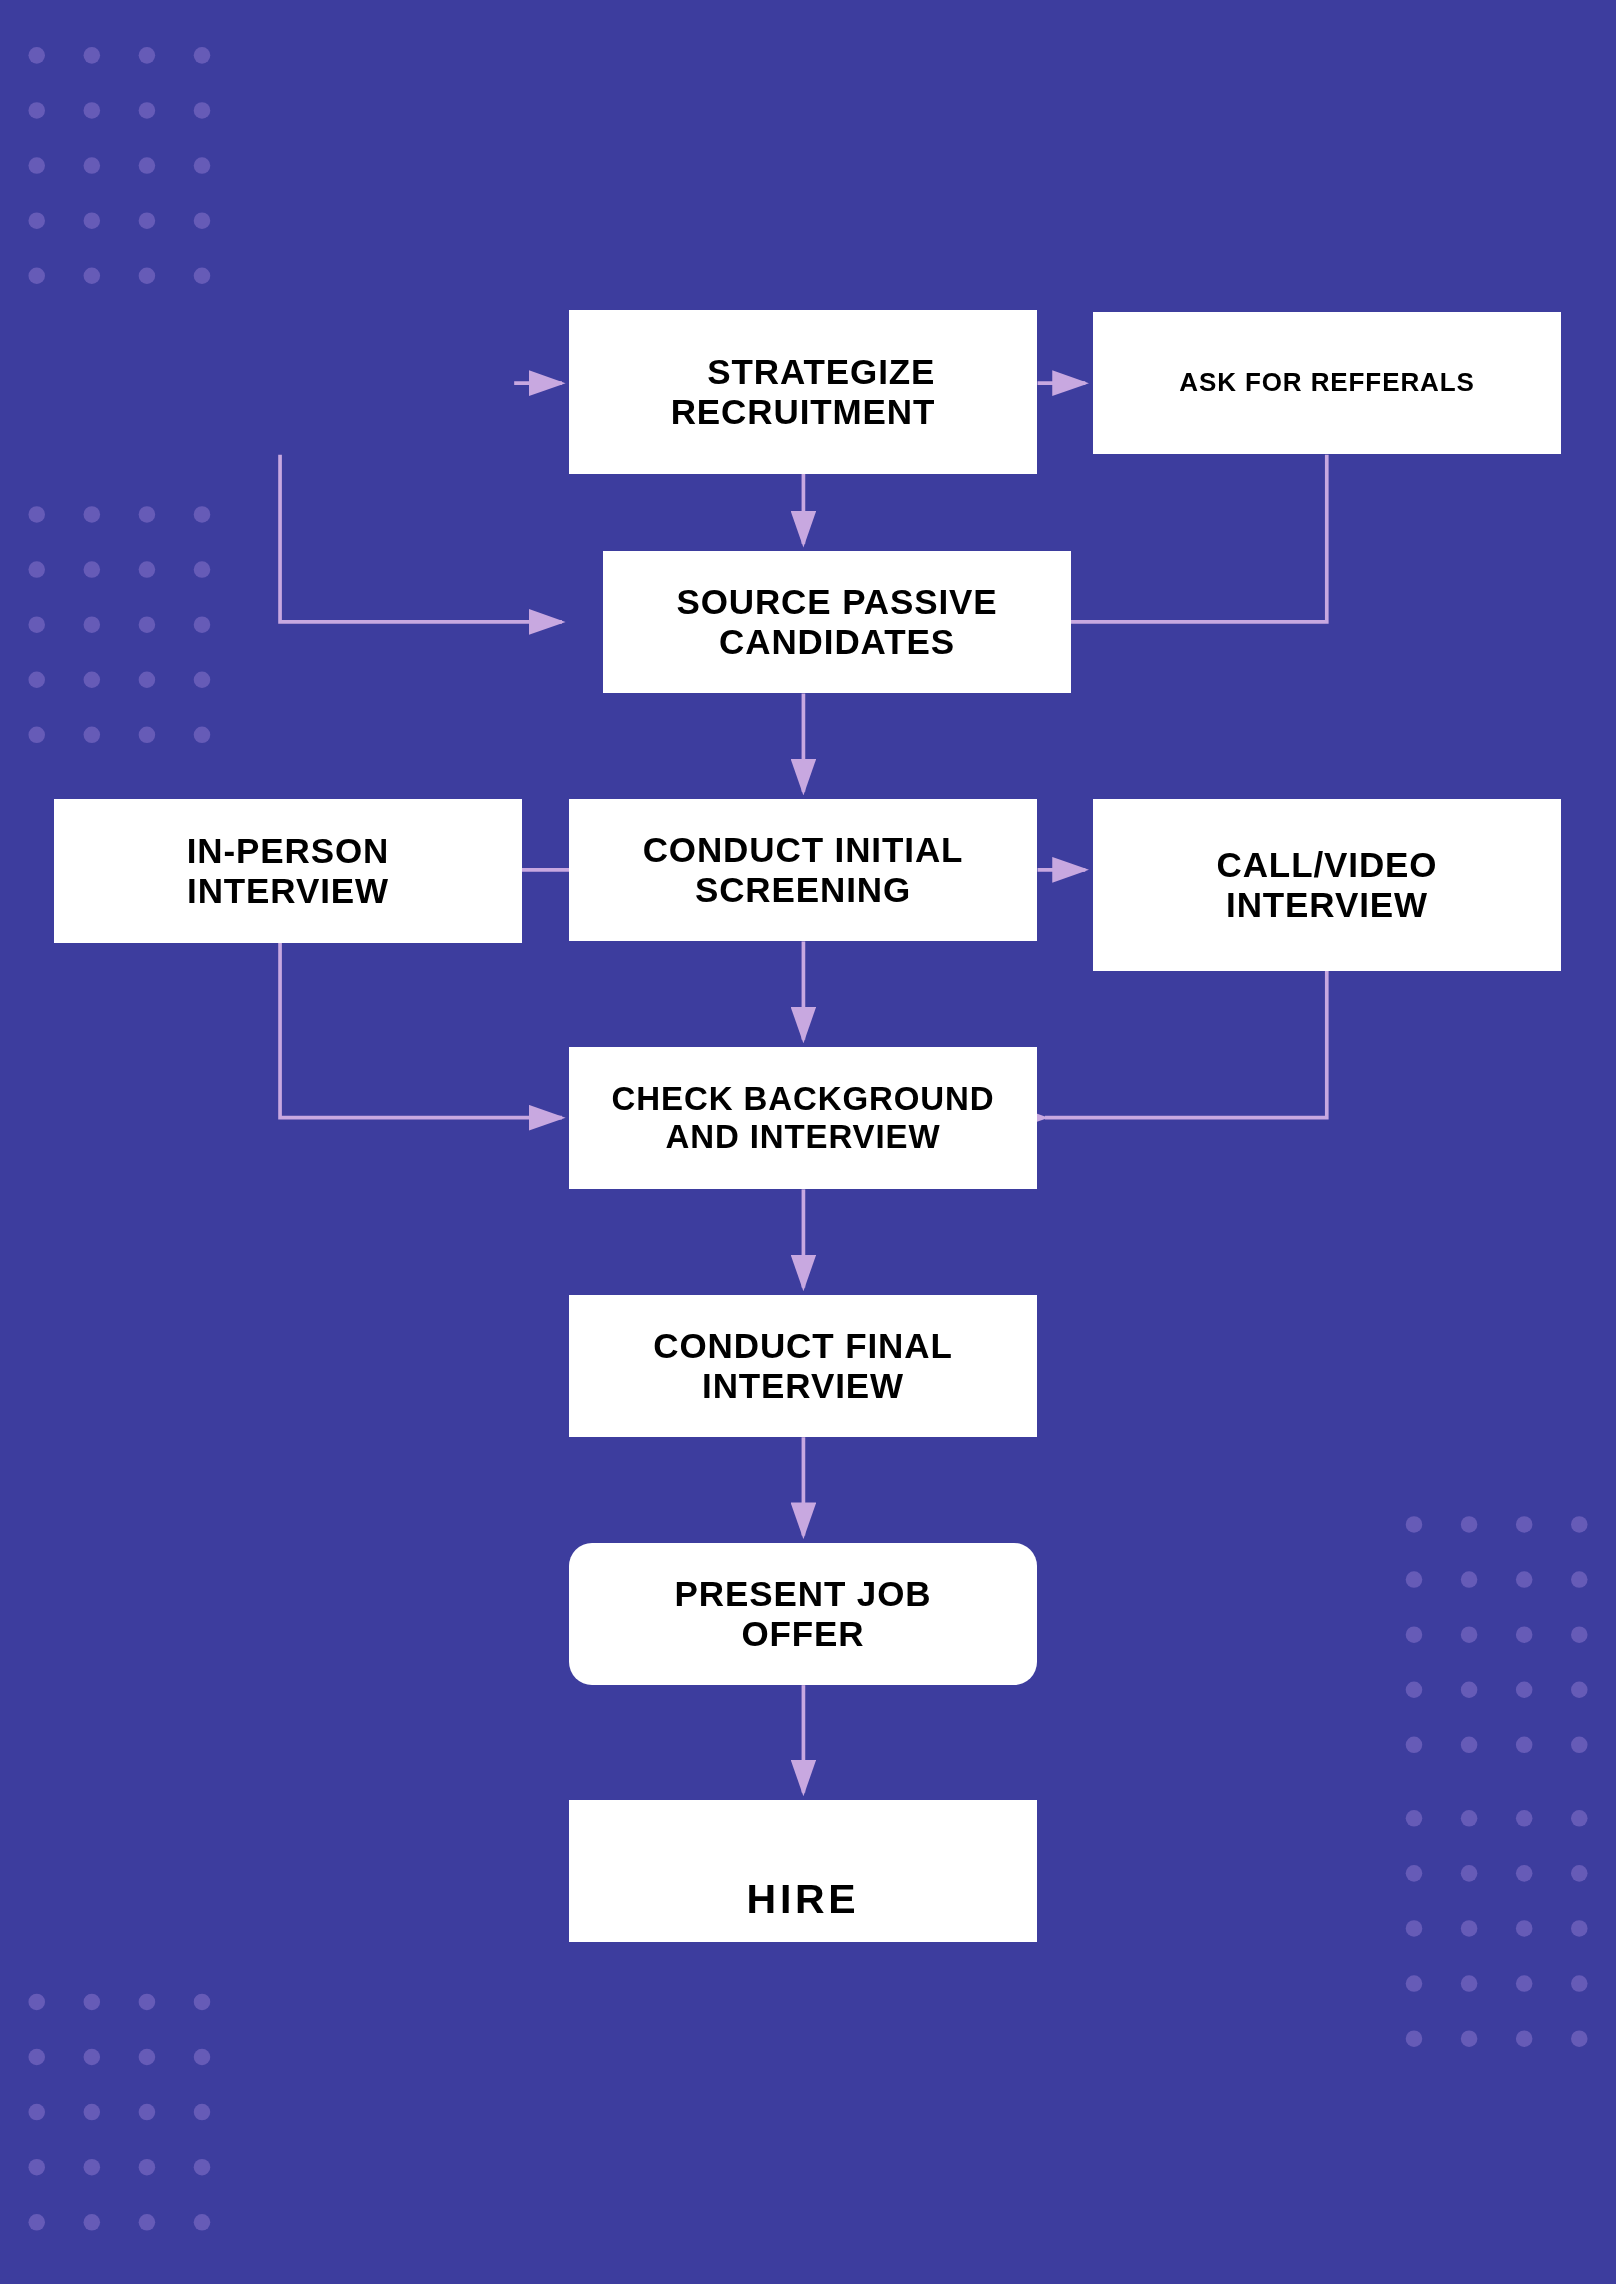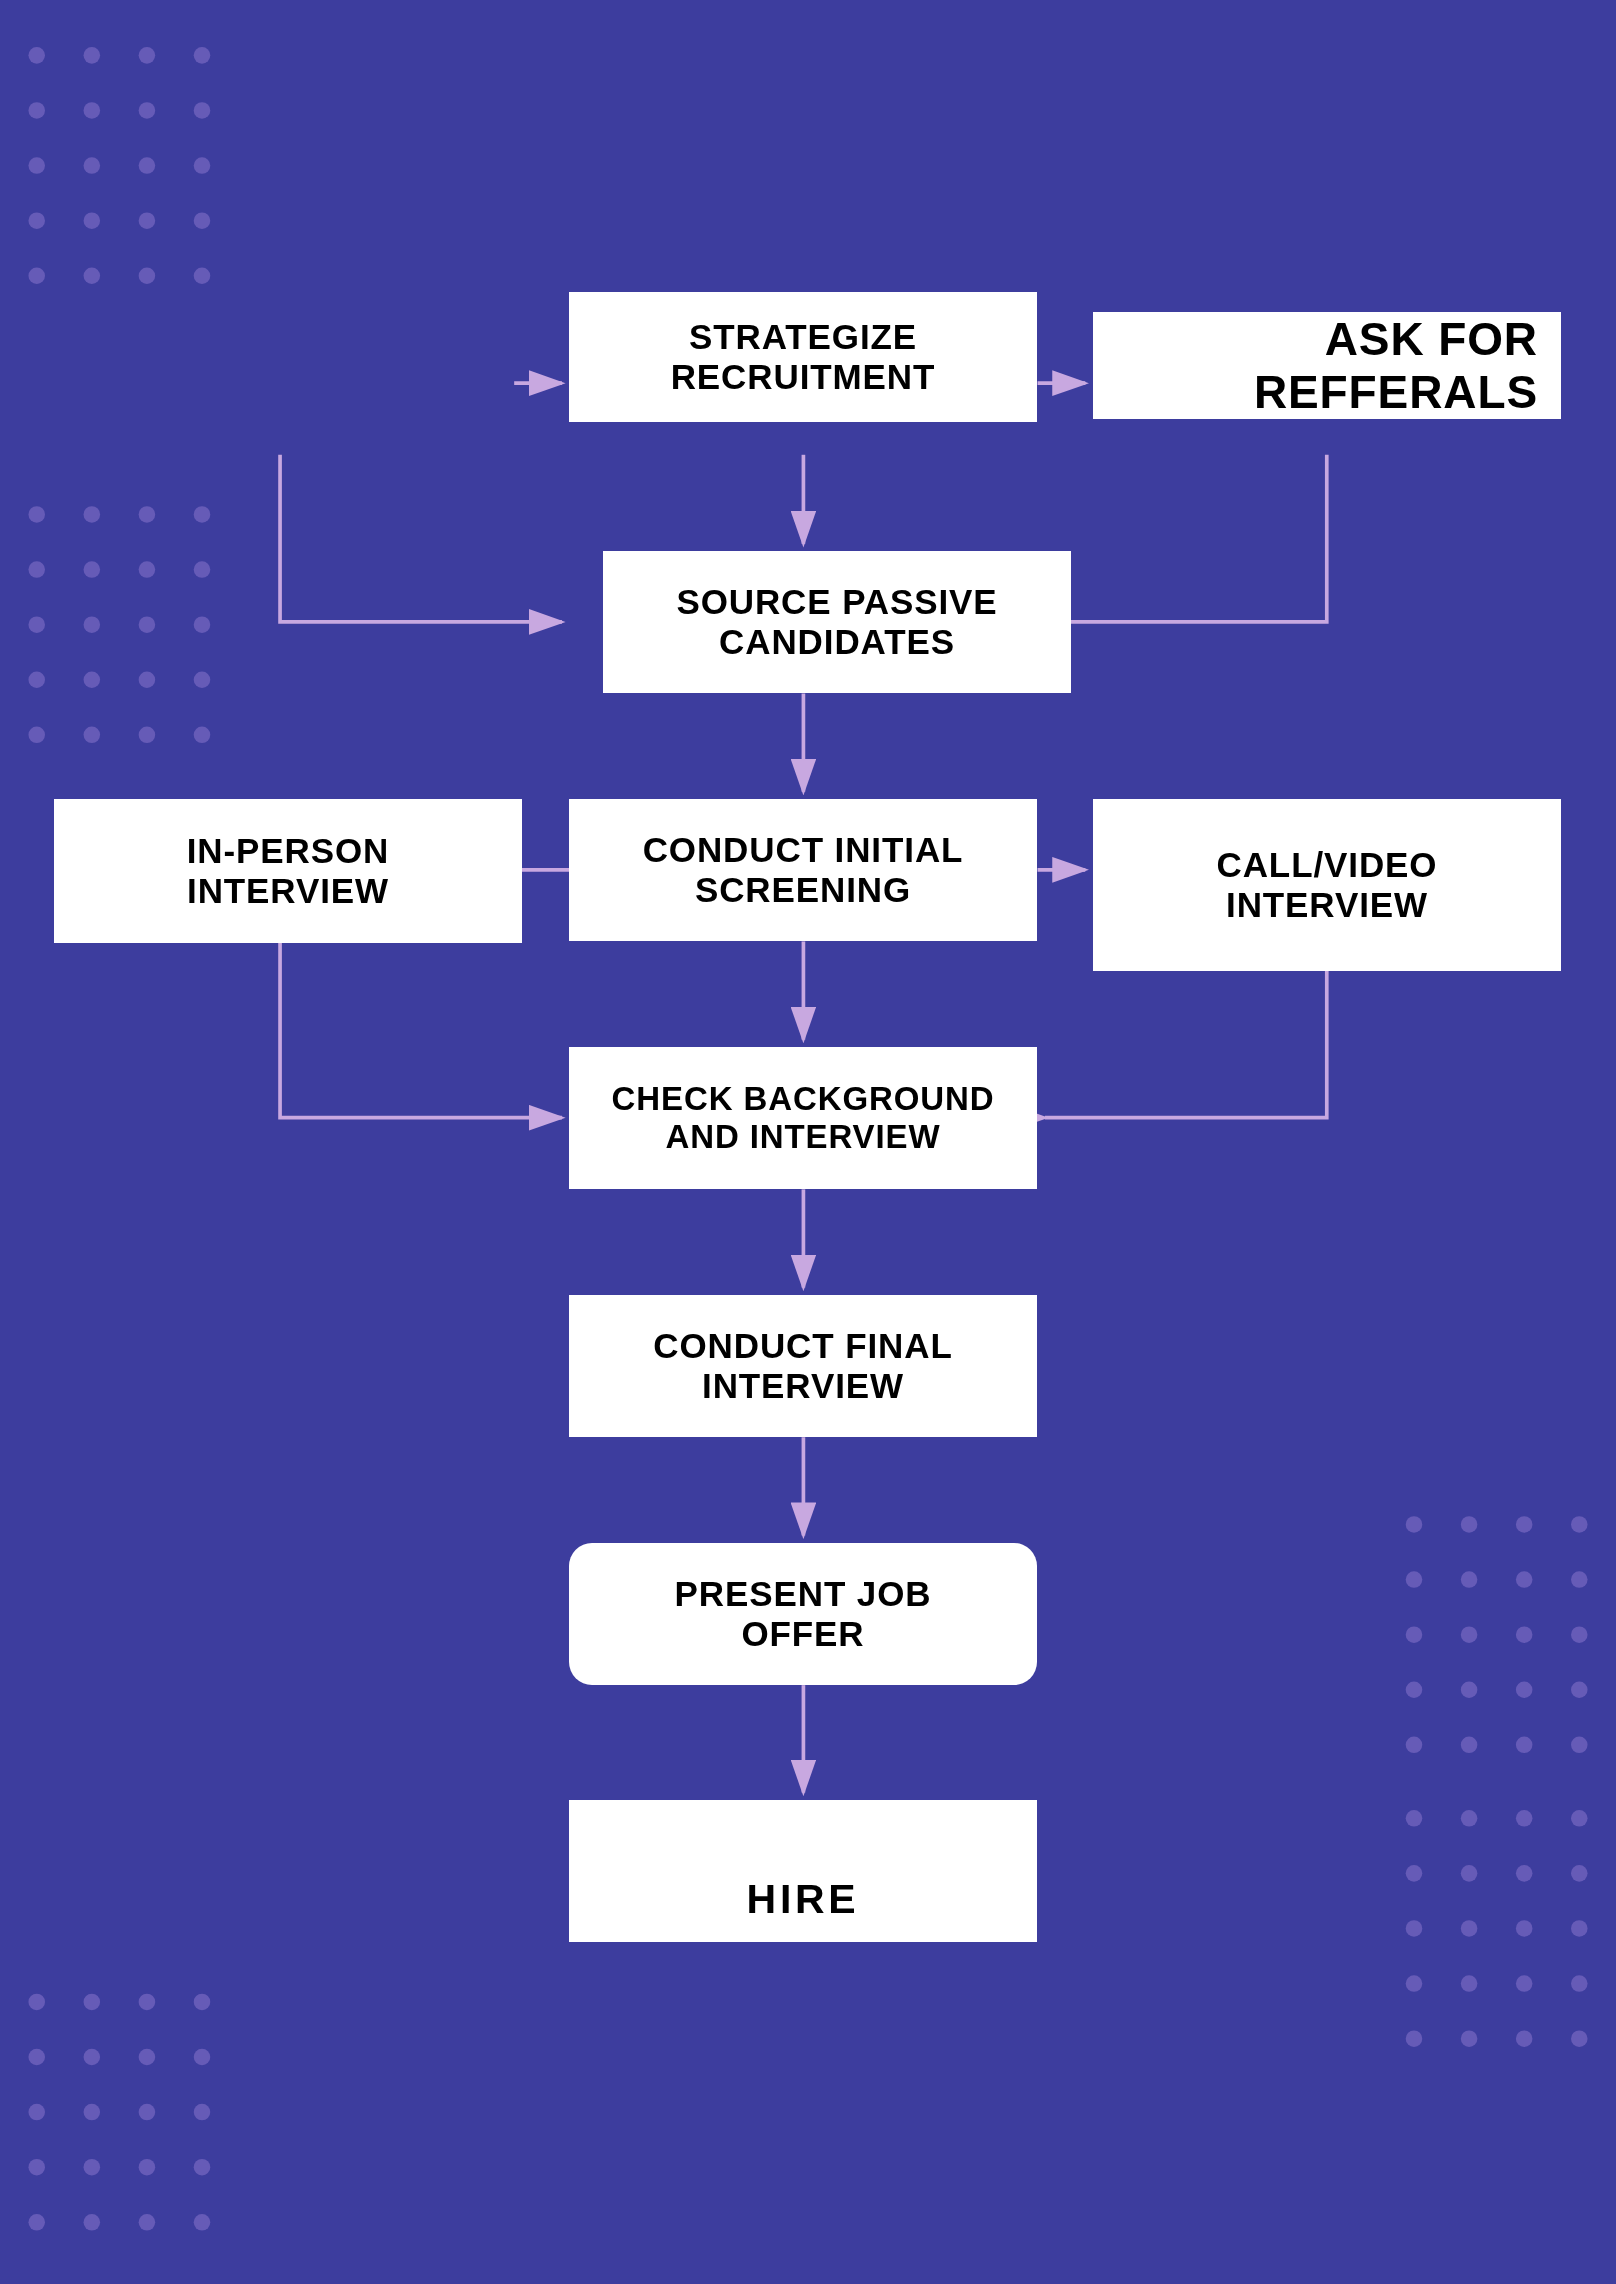--- a/index.html
+++ b/index.html
@@ -215,26 +215,26 @@
     <line x1="875" y1="1835" x2="875" y2="1952" stroke="#c8a8e0" stroke-width="4" marker-end="url(#arrowhead)"></line>
 
     <line x1="620" y1="947" x2="568" y2="947" stroke="#c8a8e0" stroke-width="4" marker-end="url(#arrowhead-left)"></line>
 
     <line x1="1130" y1="947" x2="1182" y2="947" stroke="#c8a8e0" stroke-width="4" marker-end="url(#arrowhead)"></line>
   </svg>
 
   <div class="boxes-layer">
 
 
-    <div class="box" style="left:569px; top:292px; width:468px; height:130px; font-size:35px;">
+    <div class="box" style="left:569px; top:310px; width:468px; height:164px; font-size:35px;text-align:right;">
       <span style="white-space:pre-line;">STRATEGIZE
 RECRUITMENT</span>
     </div>
 
-    <div class="box" style="left:1093px; top:312px; width:468px; height:107px; font-size:46px;text-align:right;">
+    <div class="box" style="left:1093px; top:312px; width:468px; height:142px; font-size:26px;text-align:right;">
       <span>ASK FOR REFFERALS</span>
     </div>
 
     <div class="box" style="left:569px; top:551px; width:468px; height:142px; font-size:35px;margin-left:34px;">
       <span style="white-space:pre-line;">SOURCE PASSIVE
 CANDIDATES</span>
     </div>
 
     <div class="box" style="left:54px; top:799px; width:468px; height:144px; font-size:35px;">
       <span style="white-space:pre-line;">IN-PERSON

